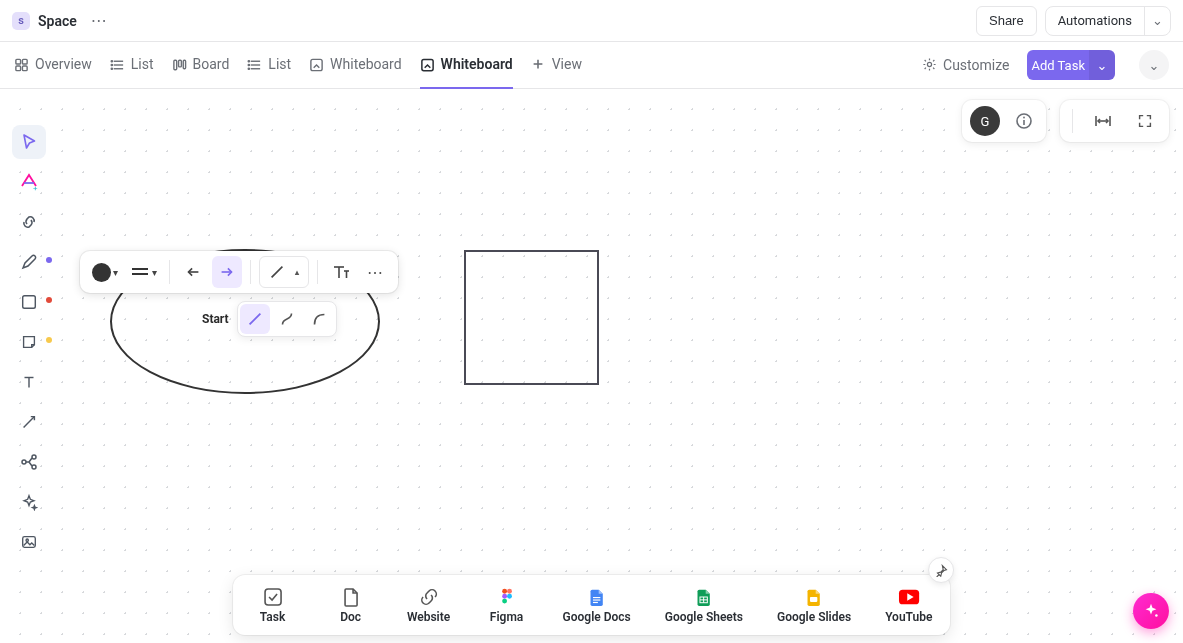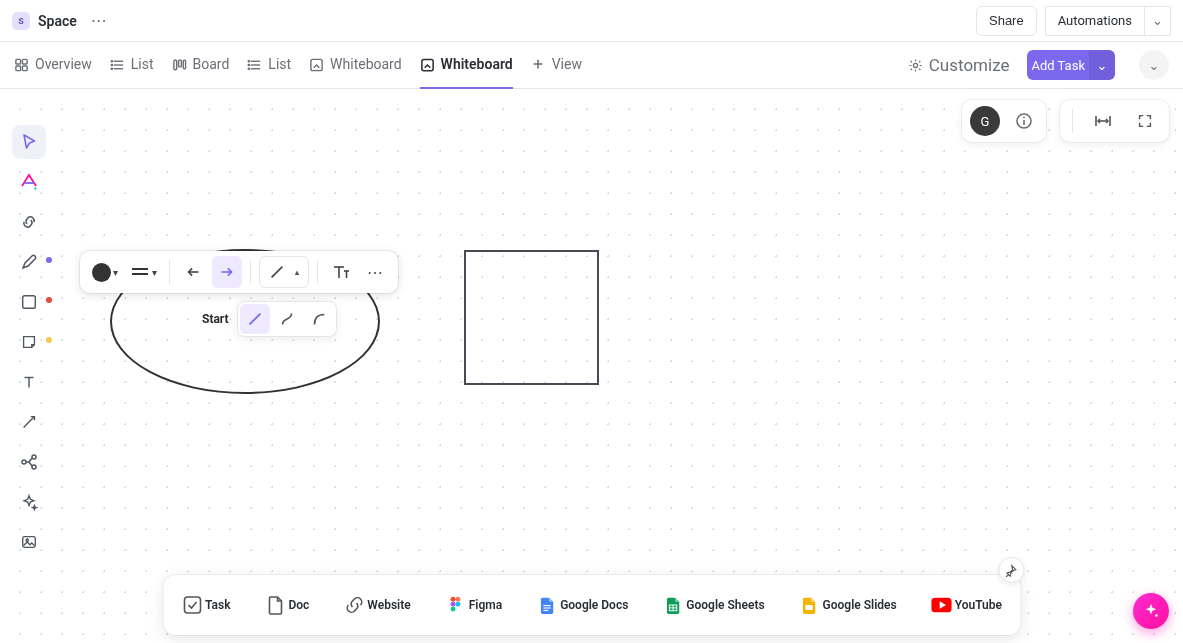--- a/index.html
+++ b/index.html
@@ -29,41 +29,41 @@
     display:flex;align-items:center;justify-content:center;font-size:11px;font-weight:600;
   }
   .space-title{font-weight:600;font-size:14px;}
   .dots-btn{color:var(--muted);font-size:16px;padding:0 6px;cursor:pointer;background:none;border:none;}
   .flex-grow{flex:1;}
   .btn-outline{
     height:30px;padding:0 12px;border:1px solid var(--border);border-radius:6px;
     background:#fff;color:var(--text);cursor:pointer;font-size:13px;display:inline-flex;align-items:center;
   }
   .btn-split{
-    height:30px;border:1px solid var(--border);border-radius:1px;display:inline-flex;align-items:center;
+    height:30px;border:1px solid var(--border);border-radius:8px;display:inline-flex;align-items:center;
     background:#fff;cursor:pointer;overflow:hidden;
   }
   .btn-split .label{padding:0 12px;font-size:13px;}
   .btn-split .caret{width:26px;height:100%;display:flex;align-items:center;justify-content:center;border-left:1px solid var(--border);color:var(--muted);}
   .chev{display:inline-block;font-size:13px;line-height:1;}
 
   
   .nav-row{
     height:47px;border-bottom:1px solid var(--border);
     display:flex;align-items:center;padding:0 14px;gap:18px;
   }
   .nav-tab{
     display:inline-flex;align-items:center;gap:6px;color:var(--muted);cursor:pointer;
     font-size:14px;height:47px;border-bottom:2px solid transparent;
   }
   .nav-tab.active{color:var(--text);font-weight:600;border-bottom:2px solid var(--purple);}
   .nav-tab .ic{width:15px;height:15px;display:inline-flex;}
   .nav-tab.addv{color:var(--muted);}
   .nav-spacer{flex:1;}
-  .customize{display:inline-flex;align-items:center;gap:6px;color:var(--muted);cursor:pointer;font-size:17px;}
+  .customize{display:inline-flex;align-items:flex-start;gap:6px;color:var(--muted);cursor:pointer;font-size:14px;}
   .addtask-split{
     height:30px;border-radius:6px;background:var(--purple);color:#fff;display:inline-flex;align-items:stretch;overflow:hidden;font-size:13px;cursor:pointer;
   }
   .addtask-split .label{display:flex;align-items:center;padding:0 4px;}
   .addtask-split .caret{width:26px;display:flex;align-items:center;justify-content:center;background:rgba(0,0,0,0.08);}
   .round-btn{
     width:30px;height:30px;border-radius:50%;background:#f4f4f5;display:inline-flex;align-items:center;justify-content:center;color:var(--muted);cursor:pointer;margin-left:6px;
   }
 
   
@@ -145,21 +145,21 @@
   .ls-btn{width:30px;height:30px;border-radius:6px;display:flex;align-items:center;justify-content:center;color:#555;cursor:pointer;}
   .ls-btn.lit{background:#eee9ff;color:var(--purple);}
 
   
   .app-tray{
     position:absolute;bottom:8px;left:50%;transform:translateX(-50%);
     height:60px;background:#fff;border-radius:12px;
     box-shadow:0 4px 16px rgba(0,0,0,0.10),0 0 0 1px rgba(0,0,0,0.05);
     display:flex;align-items:center;padding:0 18px;gap:34px;
   }
-  .tray-item{display:flex;flex-direction:row;align-items:center;gap:2px;cursor:pointer;min-width:44px;}
+  .tray-item{display:flex;flex-direction:column;align-items:center;gap:2px;cursor:pointer;min-width:44px;}
   .tray-ic{width:22px;height:22px;display:flex;align-items:center;justify-content:center;}
   .tray-label{font-size:12px;color:var(--text);font-weight:600;white-space:nowrap;}
   .pin-btn{
     position:absolute;right:-4px;top:-18px;width:26px;height:26px;border-radius:50%;
     background:#fff;border:1px solid var(--border);display:flex;align-items:center;justify-content:center;color:#555;cursor:pointer;
     box-shadow:0 2px 6px rgba(0,0,0,0.08);
   }
 
   
   .ai-fab{

